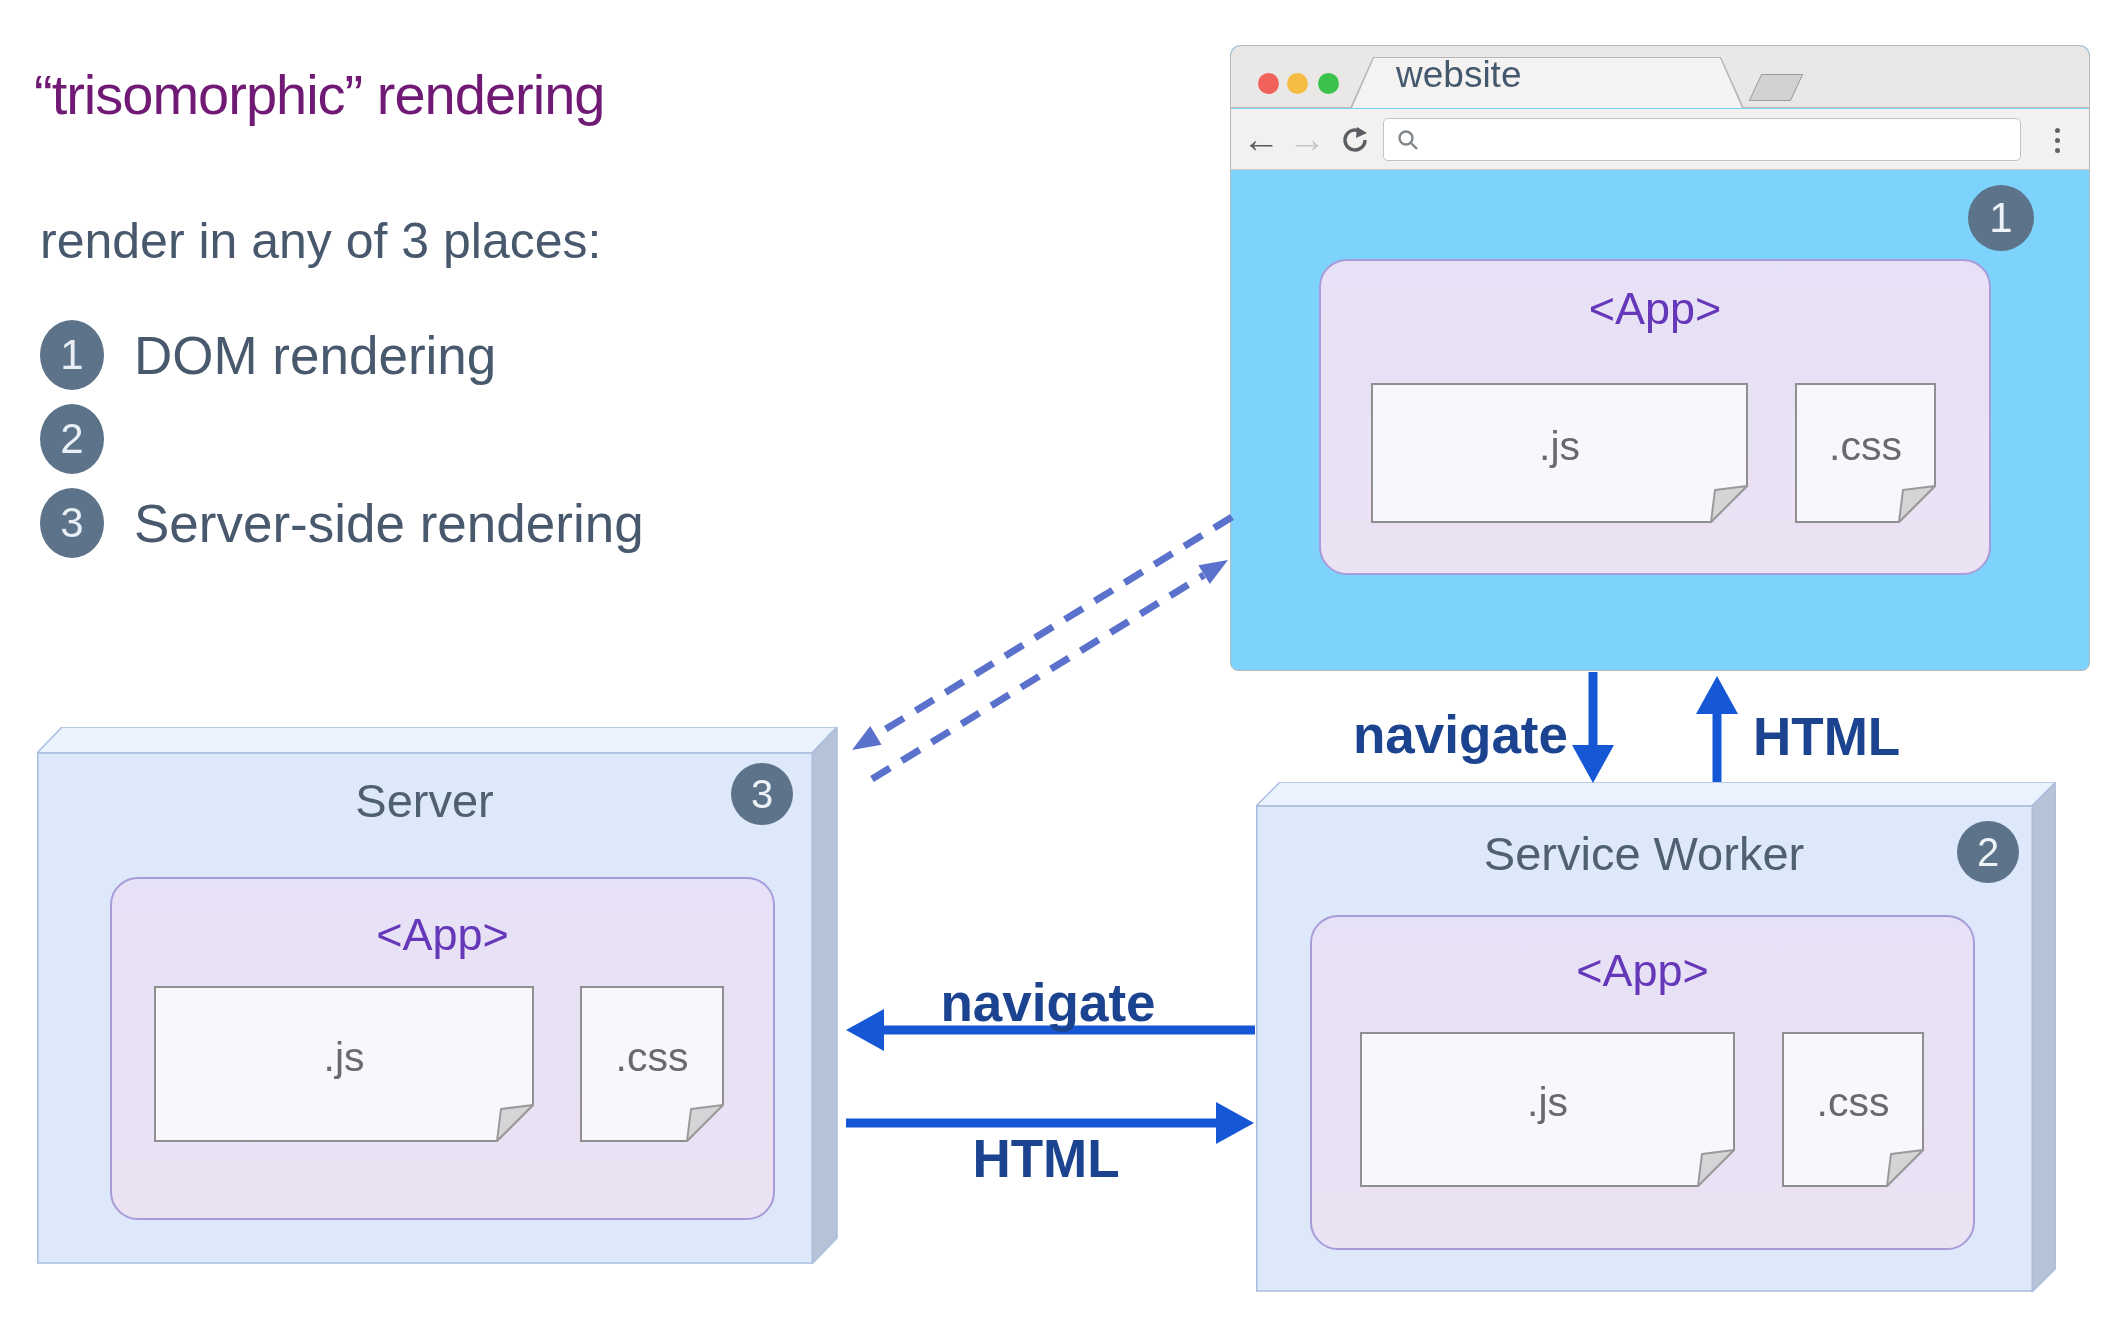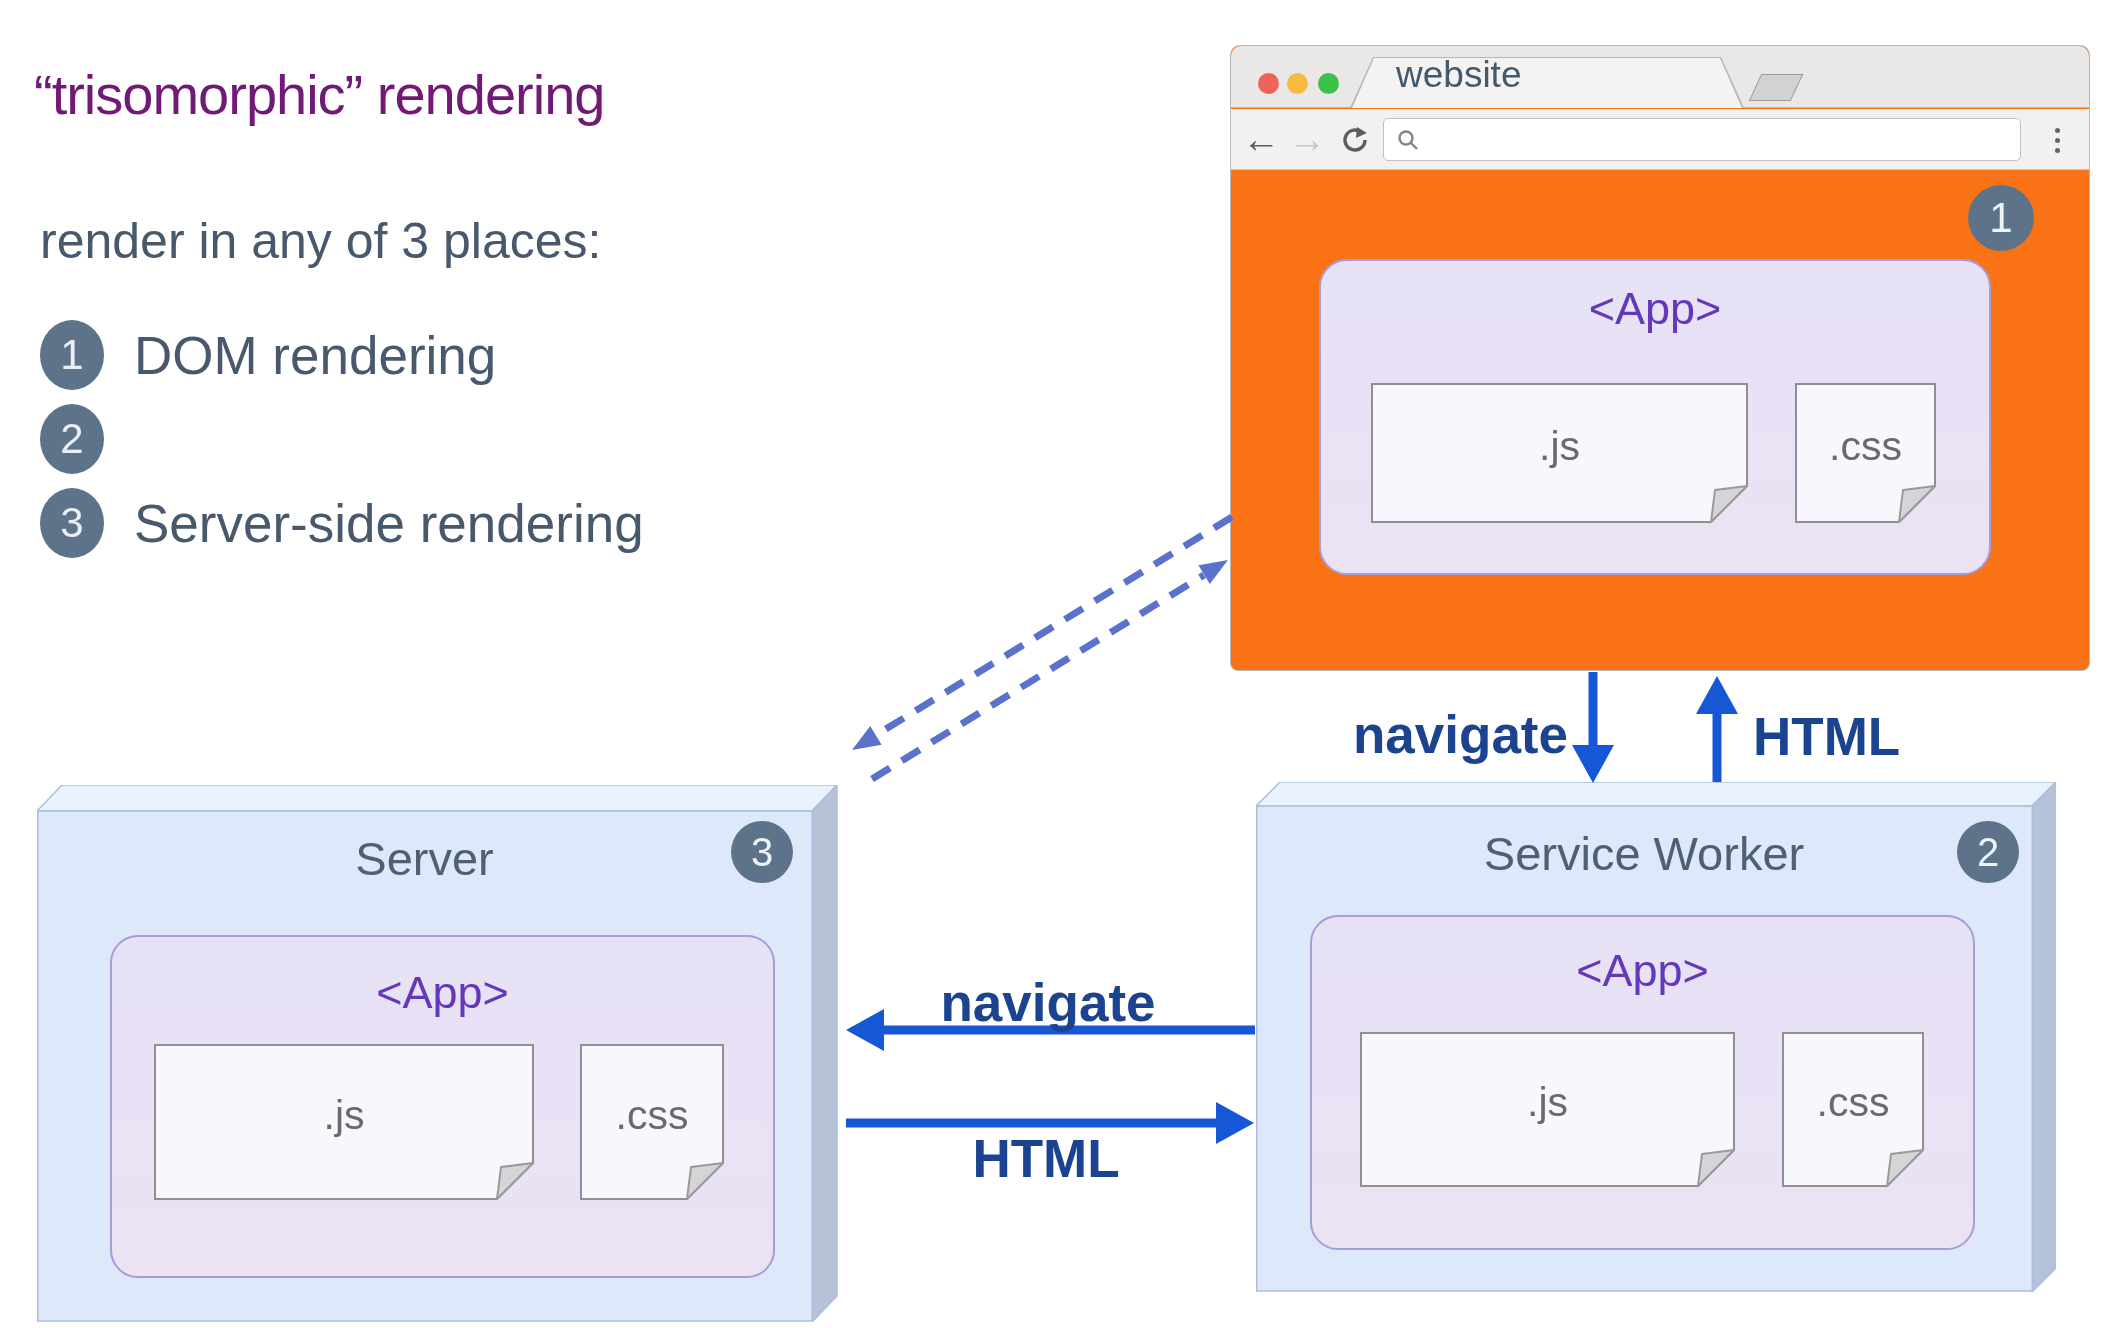--- a/index.html
+++ b/index.html
@@ -12,21 +12,21 @@
   .lp-sub   { left:40px; top:212px; font-size:50px; color:#48596d; }
   .lp-list  { left:40px; top:320px; display:flex; flex-direction:column; gap:14px; }
   .lp-item  { display:flex; align-items:center; }
   .lp-badge { width:64px; height:70px; border-radius:50%; background:#5d7389;
               color:#e9eff6; font-size:42px; display:flex; align-items:center;
               justify-content:center; flex:0 0 auto; }
   .lp-item-label { margin-left:30px; font-size:53px; color:#48596d; }
 
   
   .browser { left:1230px; top:45px; width:860px; height:626px;
-             background:#f97316; border:1px solid #b9b9b9;
+             background:#7dd3fc; border:1px solid #b9b9b9;
              border-radius:10px 10px 8px 8px; }
   .titlebar { position:absolute; left:0; top:0; right:0; height:62px;
               background:#e9e8e7; border-bottom:1px solid #b9b9b9;
               border-radius:10px 10px 0 0; }
   .tl { position:absolute; top:27px; width:21px; height:21px; border-radius:50%; }
   .tl.red    { left:27px;  background:#f0625a; }
   .tl.yellow { left:56px;  background:#f6bc42; }
   .tl.green  { left:87px;  background:#3ac24b; }
   .tab-outer { position:absolute; left:119px; bottom:-1px; width:394px; height:51px;
                background:#b5b5b5;
@@ -154,21 +154,21 @@
     <div class="file" style="left:474px; top:122px; width:141px; height:140px;">
       <svg viewBox="0 0 141 140">
         <path class="file-body" d="M1 1 H140 V103 L104 139 H1 Z"></path>
         <path class="file-fold" d="M104 139 L140 103 L108 107 Z"></path>
       </svg>
       <span class="file-label">.css</span>
     </div>
   </div>
 </div>
 
-<div class="box3d" style="left:37px; top:785px; width:801px; height:537px;">
+<div class="box3d" style="left:37px; top:727px; width:801px; height:537px;">
   <svg class="faces" width="801" height="537" viewBox="0 0 801 537">
     <path d="M0 26 L25 0 L800 0 L775 26 Z" fill="#e9f2fd" stroke="#a9bedd" stroke-width="1.5"></path>
     <path d="M775 26 L800 0 L800 511 L775 537 Z" fill="#b6c2d7" stroke="#a9bedd" stroke-width="1.5"></path>
     <rect x="0.75" y="26" width="774.5" height="510" fill="#dde9fa" stroke="#a9bedd" stroke-width="1.5"></rect>
   </svg>
   <div class="box-title" style="left:0; width:775px; top:46px;">Server</div>
   <div class="dg-badge badge-local" style="left:694px; top:36px; width:62px; height:62px; font-size:40px;">3</div>
   <div class="app-box" style="left:73px; top:150px; width:665px; height:343px;">
     <div class="app-title" style="top:30px;">&lt;App&gt;</div>
     <div class="file" style="left:42px; top:107px; width:380px; height:156px;">

